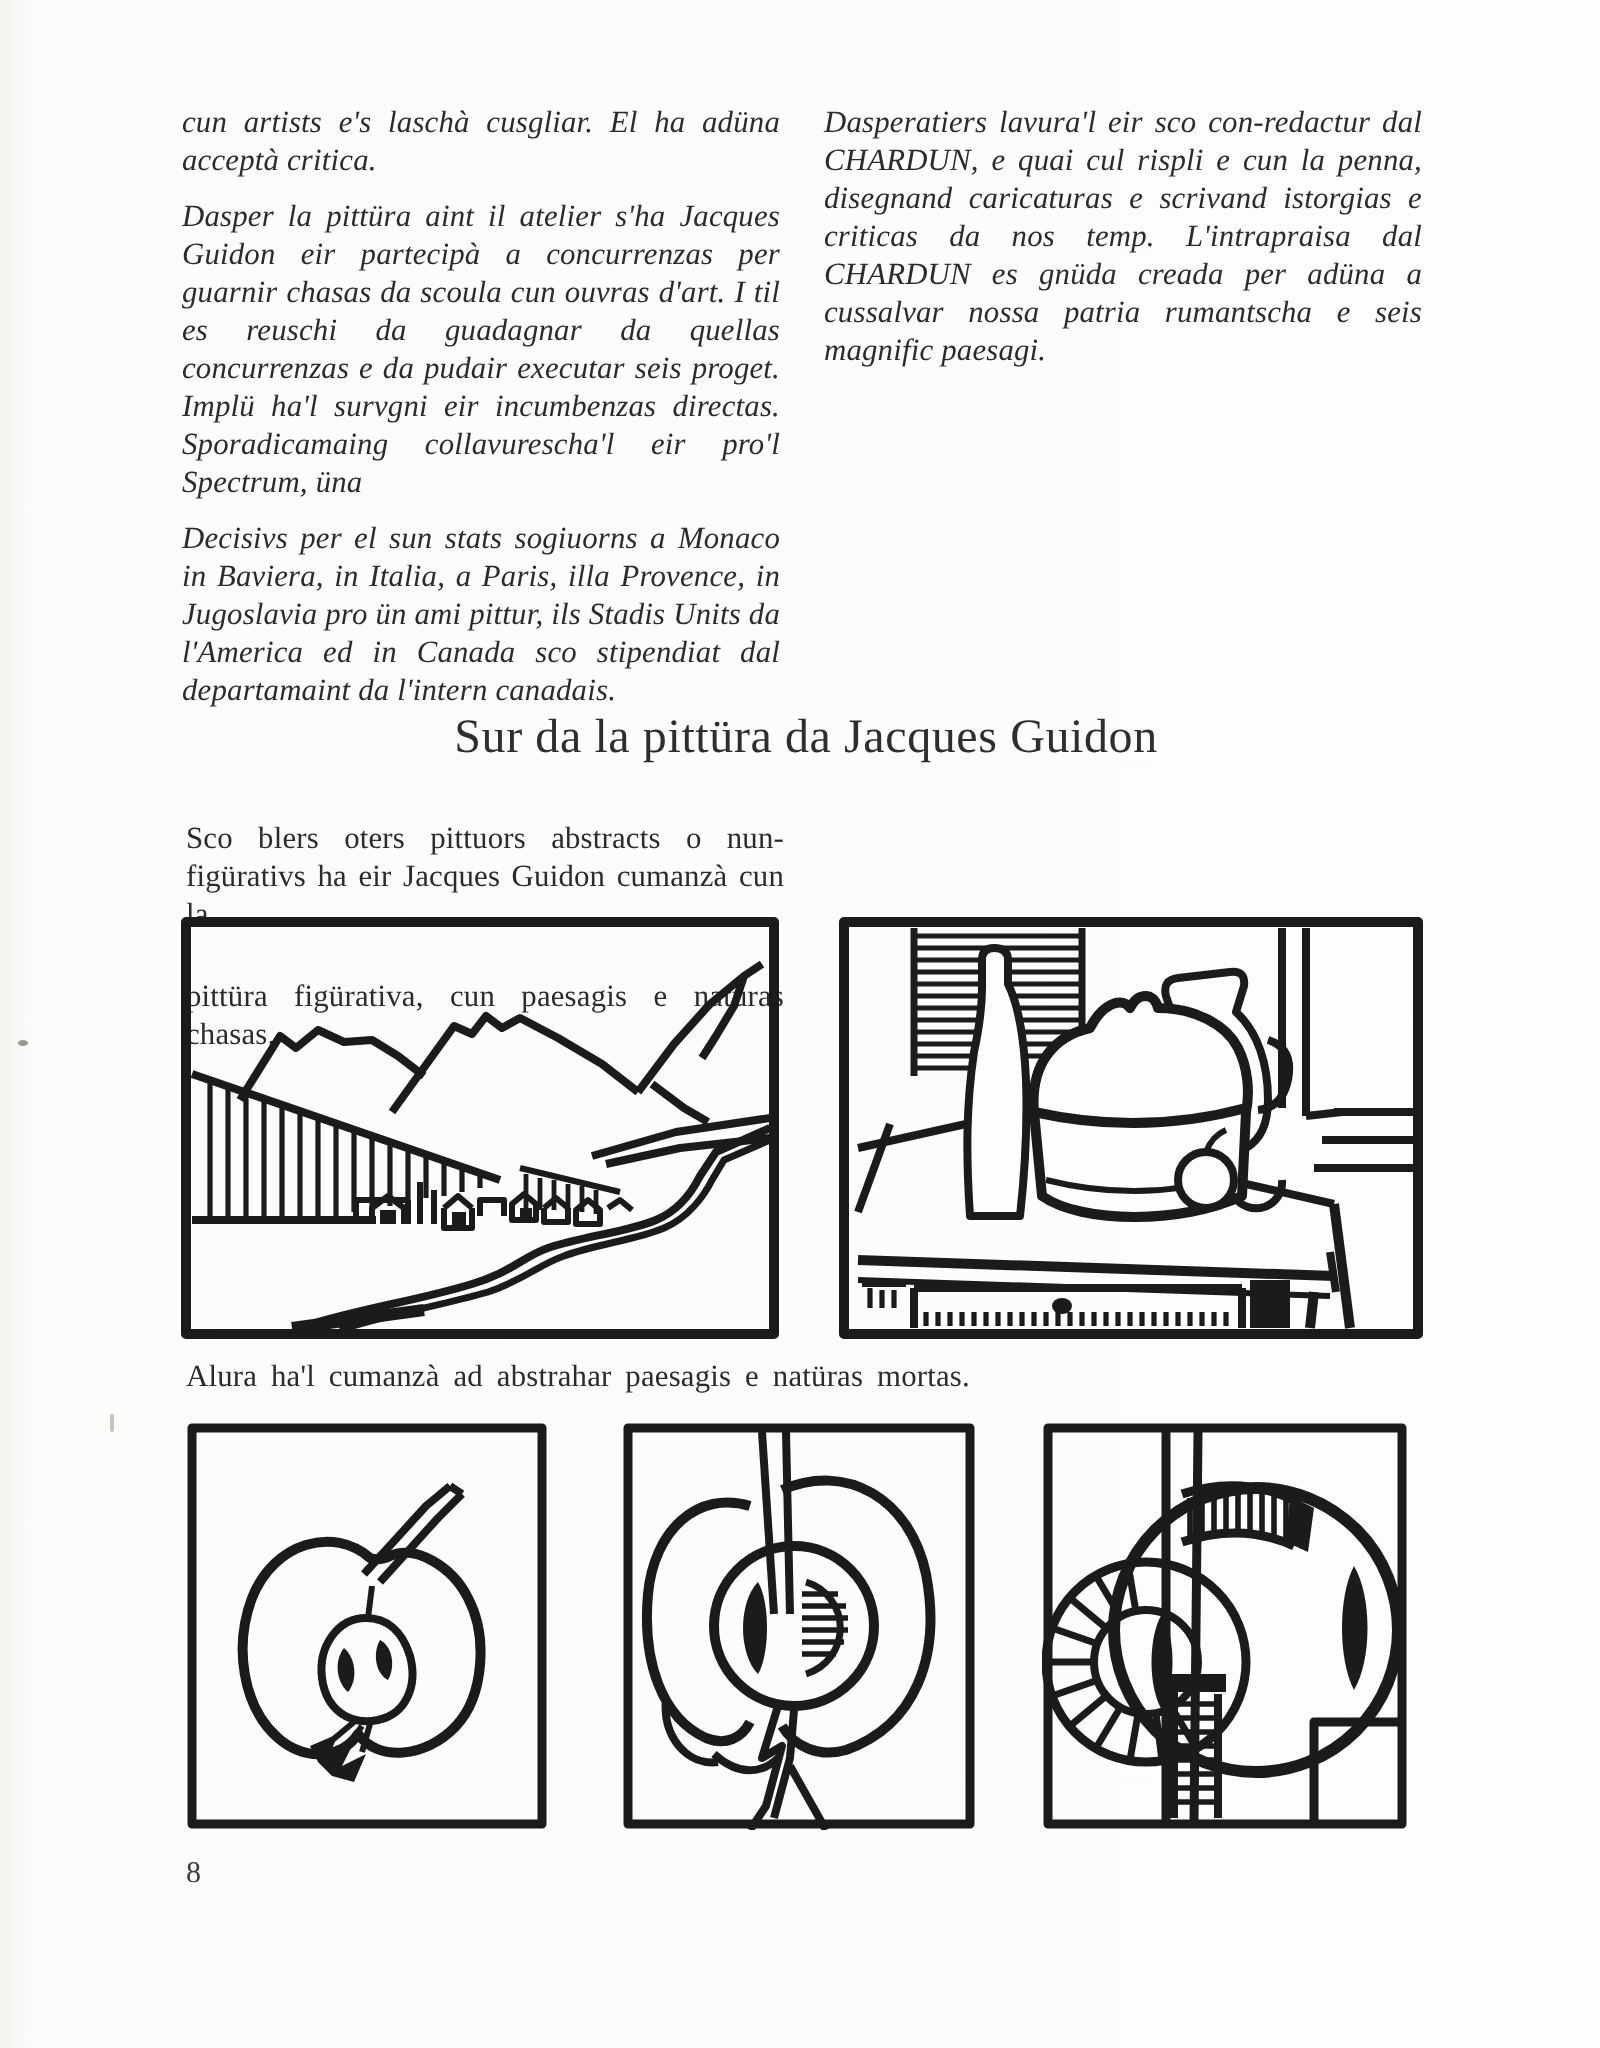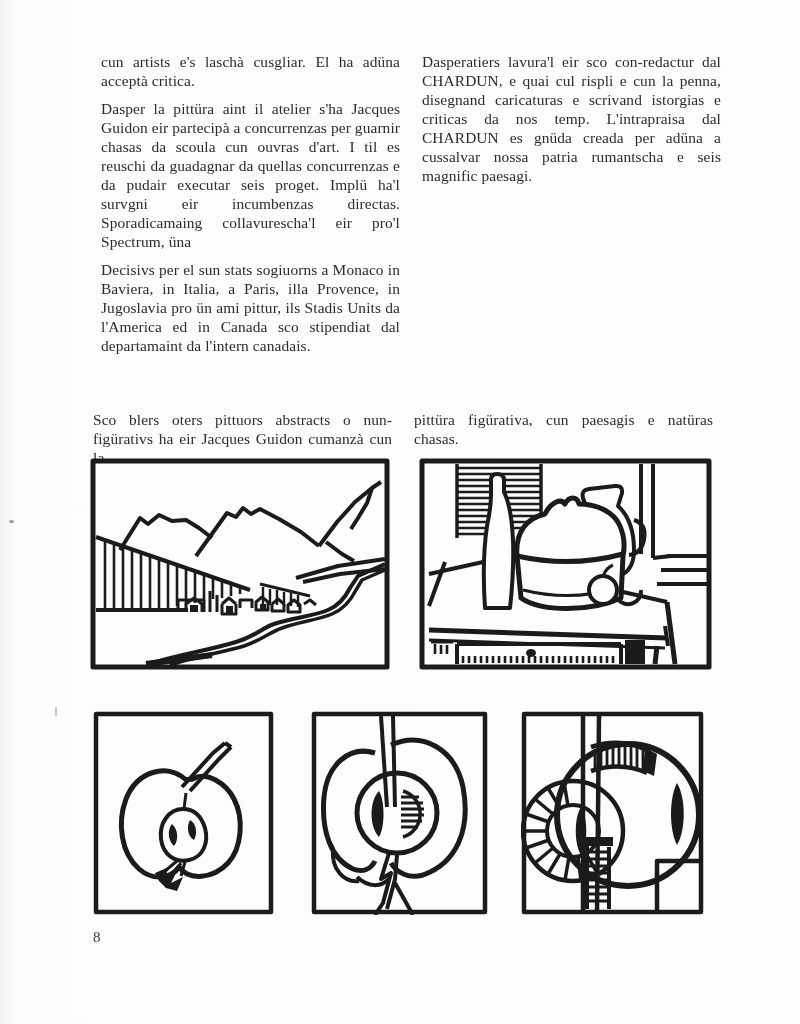--- a/index.html
+++ b/index.html
@@ -5,22 +5,22 @@
   html,body{margin:0;padding:0;background:#ffffff;}
   .page{
     position:relative;
     width:800px;height:1024px;
     background:linear-gradient(90deg,#f4f3f0 0px,#fcfcfb 16px,#fdfdfc 100%);
     font-family:"Liberation Serif","DejaVu Serif",serif;
     color:#2b2b2b;
     overflow:hidden;
   }
   .columns{position:absolute;display:flex;gap:22px;}
-  #intro-columns{left:101px;top:52px;width:620px;}
-  #section-columns{left:93px;top:410px;width:620px;}
+  #intro-columns{left:91px;top:52px;width:620px;font-style:italic;}
+  #section-columns{left:93px;top:410px;width:620px;flex-direction:column;}
   .col{width:299px;font-size:15.4px;line-height:19px;text-align:justify;letter-spacing:0.1px;}
   .col .para{margin:0;}
   .col.gapped .para + .para{margin-top:9px;}
   .heading{
     position:absolute;left:93px;top:356px;width:620px;
     text-align:center;font-size:24px;font-weight:400;
     letter-spacing:0.3px;color:#2e2e2e;margin:0;
   }
   .caption{
     position:absolute;left:93px;top:679px;
@@ -49,20 +49,21 @@
     <div class="col gapped">
         <p class="para">cun artists e's laschà cusgliar. El ha adüna acceptà critica.</p>
         <p class="para">Dasper la pittüra aint il atelier s'ha Jacques Guidon eir partecipà a concurrenzas per guarnir chasas da scoula cun ouvras d'art. I til es reuschi da guadagnar da quellas concurrenzas e da pudair executar seis proget. Implü ha'l survgni eir incumbenzas directas. Sporadicamaing collavurescha'l eir pro'l Spectrum, üna</p>
         <p class="para">Decisivs per el sun stats sogiuorns a Monaco in Baviera, in Italia, a Paris, illa Provence, in Jugoslavia pro ün ami pittur, ils Stadis Units da l'America ed in Canada sco stipendiat dal departamaint da l'intern canadais.</p>
       </div>
     <div class="col">
         <p class="para">Dasperatiers lavura'l eir sco con-redactur dal CHARDUN, e quai cul rispli e cun la penna, disegnand caricaturas e scrivand istorgias e criticas da nos temp. L'intrapraisa dal CHARDUN es gnüda creada per adüna a cussalvar nossa patria rumantscha e seis magnific paesagi.</p>
       </div>
   </div>
 
+  <h1 class="heading">Sur da la pittüra da Jacques Guidon</h1>
 
   <div class="columns" id="section-columns">
     <div class="col">
         <p class="para">Sco blers oters pittuors abstracts o nun-figürativs ha eir Jacques Guidon cumanzà cun la</p>
       </div>
     <div class="col">
         <p class="para">pittüra figürativa, cun paesagis e natüras chasas.</p>
       </div>
   </div>
 
@@ -149,20 +150,21 @@
       <ellipse class="fill" cx="112" cy="195" rx="5" ry="4"></ellipse>
       <path class="ink" stroke-width="2.6" d="M44 198 V205 M50 198 V205 M56 198 V205 M62 198 V205 M68 198 V205 M74 198 V205 M80 198 V205 M86 198 V205 M92 198 V205 M98 198 V205 M104 198 V205 M110 198 V205 M116 198 V205 M122 198 V205 M128 198 V205 M134 198 V205 M140 198 V205 M146 198 V205 M152 198 V205 M158 198 V205 M164 198 V205 M170 198 V205 M176 198 V205 M182 198 V205 M188 198 V205 M194 198 V205"></path>
       <rect class="fill" x="206" y="182" width="20" height="24"></rect>
       <path class="ink" stroke-width="5" d="M238 188 L236 206"></path>
       <path class="ink" stroke-width="4" d="M246 168 L249 188"></path>
       <path class="ink" stroke-width="3" d="M12 184 H34"></path>
       <path class="ink" stroke-width="2.6" d="M16 186 V196 M22 187 V196 M28 187 V196"></path>
     </g>
   </svg>
 
+  <div class="caption">Alura ha'l cumanzà ad abstrahar paesagis e natüras mortas.</div>
 
   <svg class="figure" id="fig-apple1" width="181" height="204" viewBox="0 0 181 204">
     <rect class="ink" x="3" y="3" width="175" height="198" stroke-width="4.5"></rect>
     <path class="ink" stroke-width="5" d="M92 68 C74 52 44 60 33 88 C24 112 28 142 46 158 C60 170 78 168 86 156 C96 170 120 168 135 152 C149 137 151 107 141 88 C133 72 114 61 102 67 C98 69 95 69 92 68 Z"></path>
     <g>
       <path class="ink" stroke-width="4" d="M89 76 L120 42 L132 32"></path>
       <path class="ink" stroke-width="4" d="M97 80 L126 48 L138 36"></path>
       <path class="ink" stroke-width="4" d="M132 32 L138 36"></path>
     </g>
     <g>

